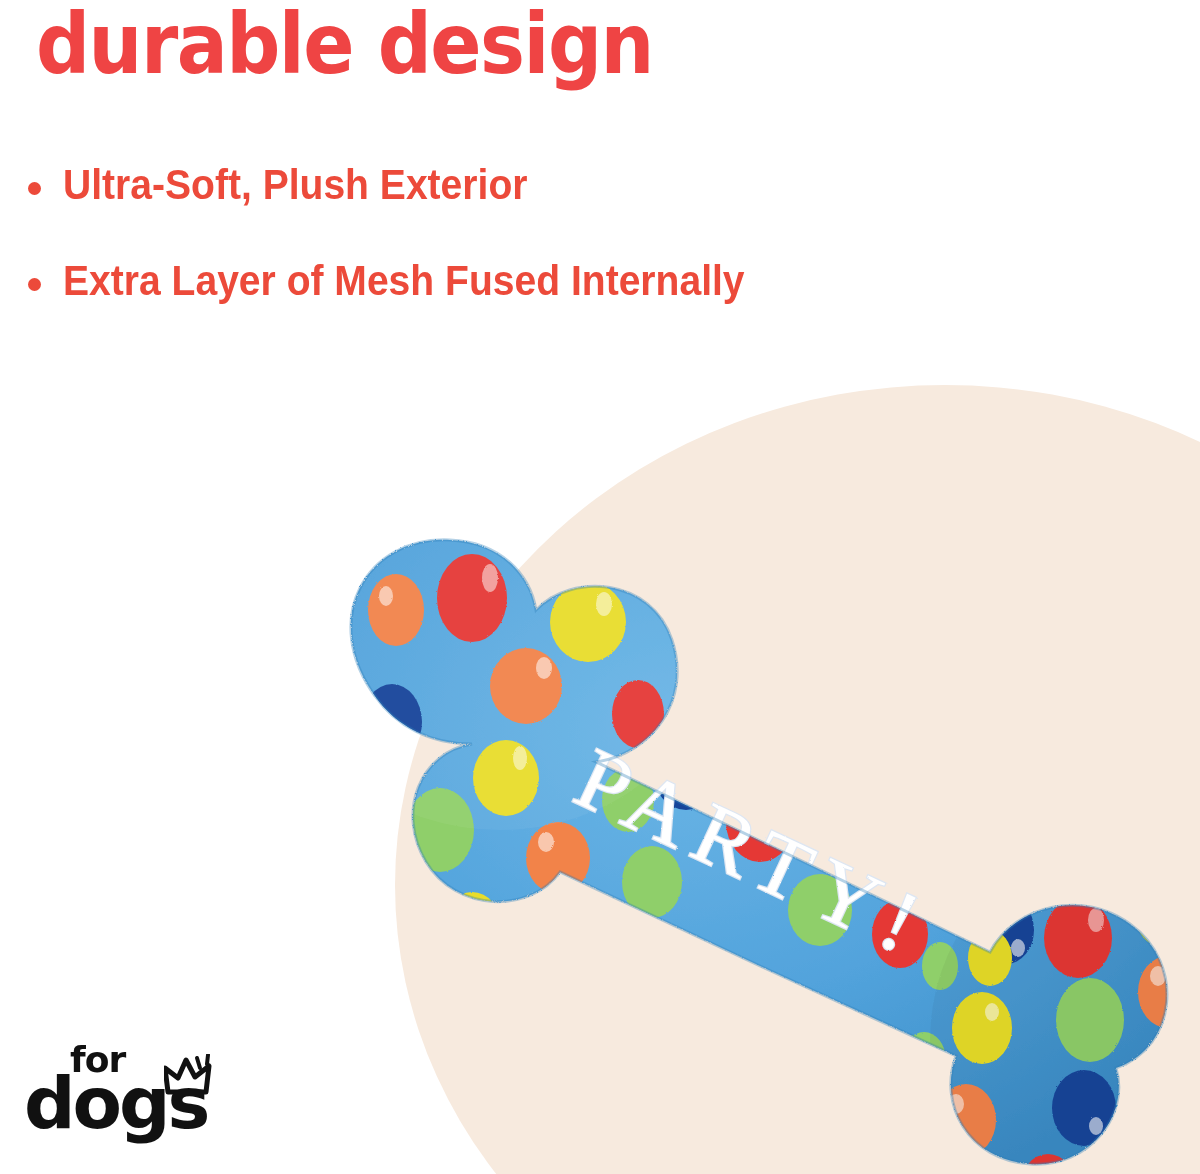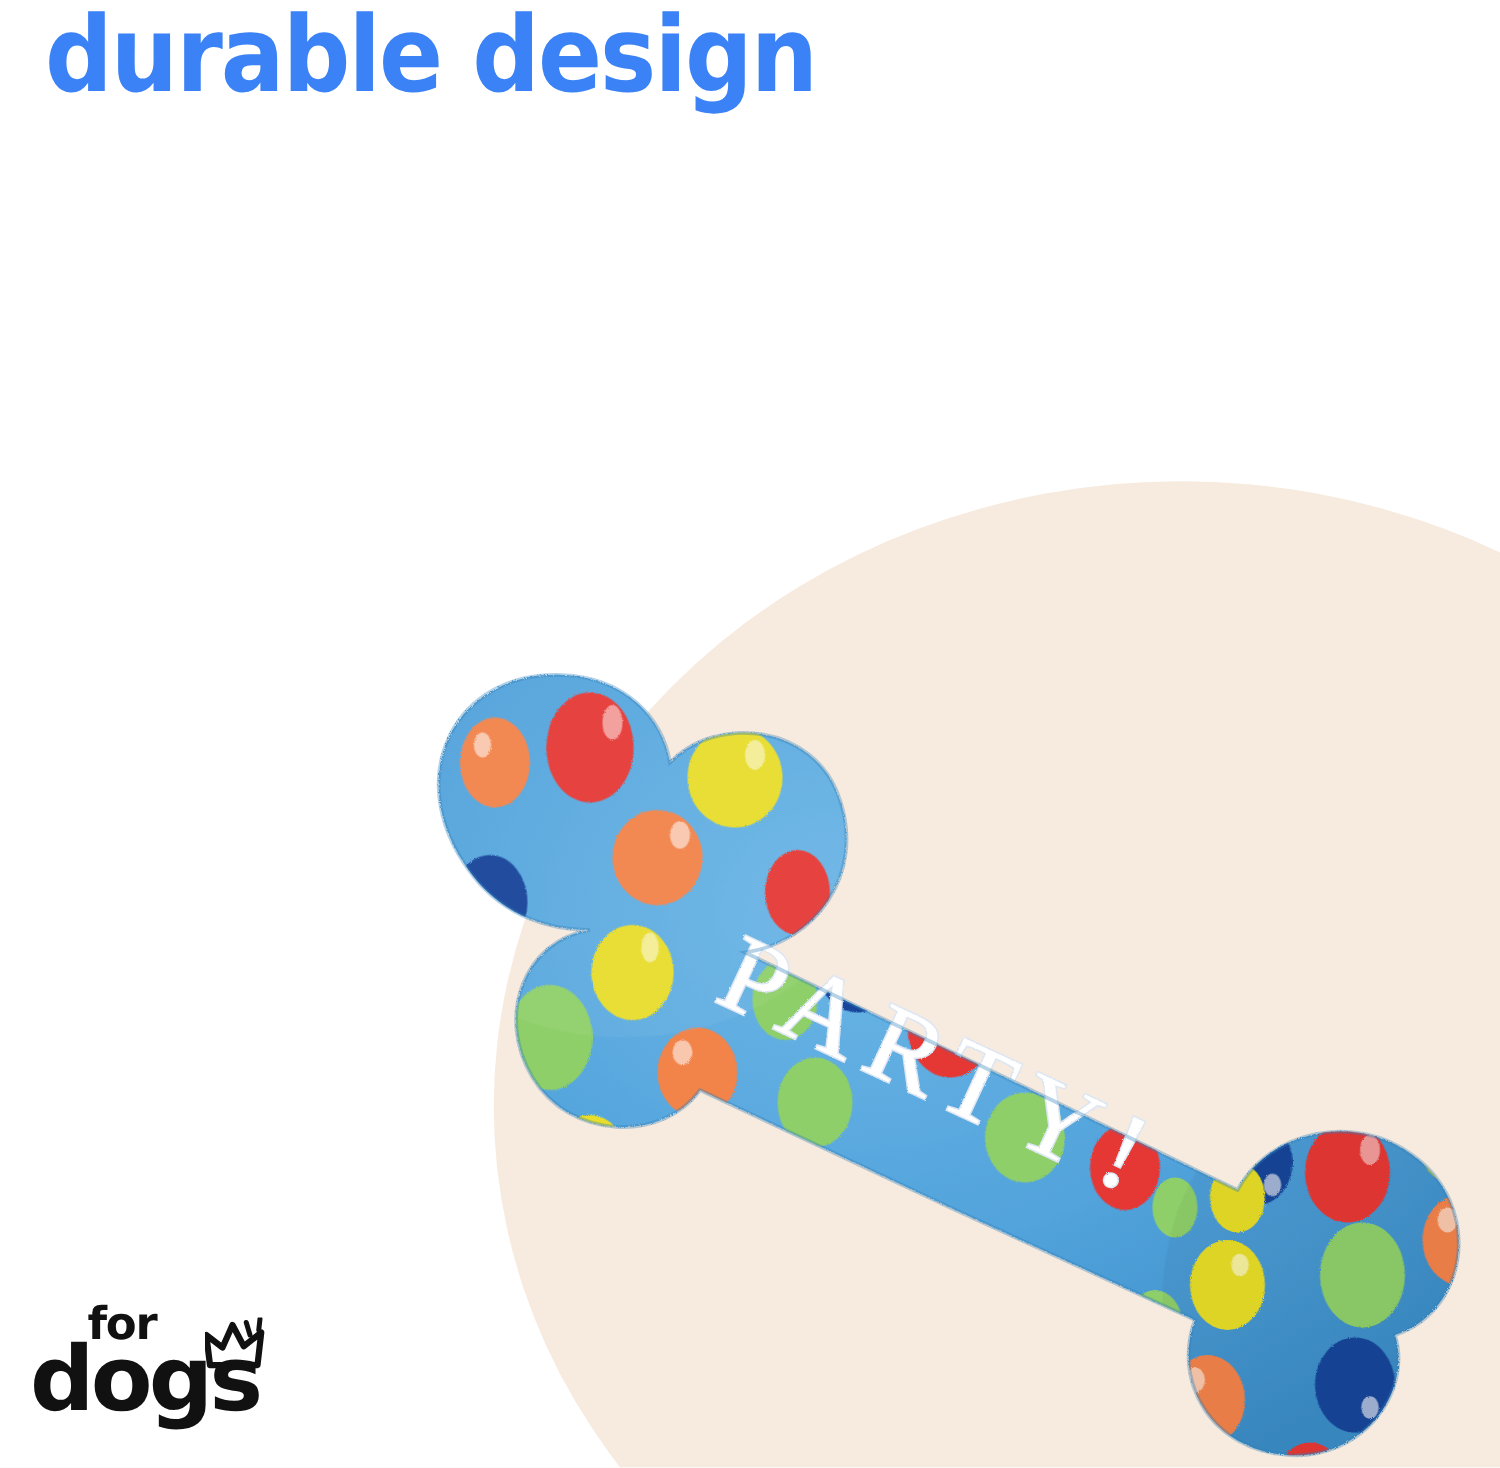--- a/index.html
+++ b/index.html
@@ -31,21 +31,21 @@
   
   .heading {
     position: absolute;
     left: 36px;
     top: 2px;
     z-index: 5;
     font-size: 84px;
     line-height: 1.0;
     font-weight: 700;
     letter-spacing: -1.5px;
-    color: #3b82f6;
+    color: #ef4444;
     font-family: "DejaVu Sans", sans-serif;
     font-stretch: condensed;
     white-space: nowrap;
   }
 
   
   .bullets {
     position: absolute;
     left: 28px;
     top: 160px;
@@ -133,20 +133,28 @@
 </head>
 <body>
 
 <div id="page">
 
   <div class="beige-blob"></div>
 
   <div class="heading">durable design</div>
 
   <ul class="bullets">
+    <li class="bullet-row">
+      <span class="bullet-dot"></span>
+      <span class="bullet-text">Ultra-Soft, Plush Exterior</span>
+    </li>
+    <li class="bullet-row">
+      <span class="bullet-dot"></span>
+      <span class="bullet-text">Extra Layer of Mesh Fused Internally</span>
+    </li>
   </ul>
 
   <div class="product-photo">
     <svg viewBox="0 0 1000 674" xmlns="http://www.w3.org/2000/svg">
       <defs>
 
         <radialGradient id="plushShade" cx="40%" cy="30%" r="80%">
           <stop offset="0%" stop-color="#6cb6e6"></stop>
           <stop offset="55%" stop-color="#52a3dc"></stop>
           <stop offset="100%" stop-color="#3b8cc6"></stop>

